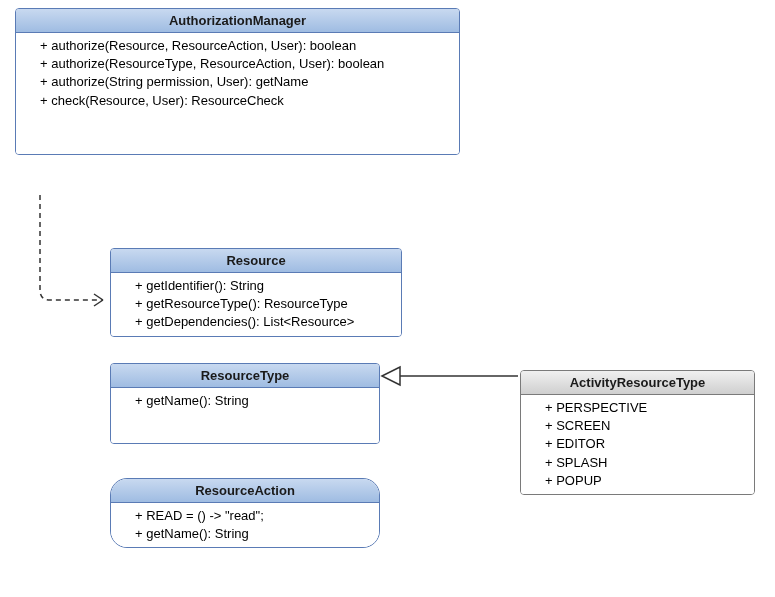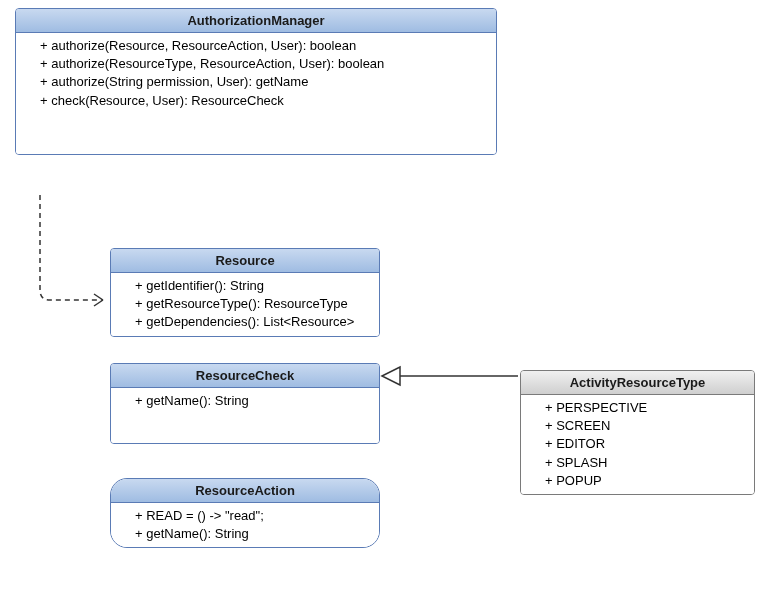--- a/index.html
+++ b/index.html
@@ -47,42 +47,42 @@
   svg.connectors {
     position: absolute;
     top: 0; left: 0;
     width: 775px; height: 597px;
     pointer-events: none;
   }
 </style>
 </head>
 <body>
 
-<div class="uml-class blue" style="left:15px; top:8px; width:482px;">
+<div class="uml-class blue" style="left:15px; top:8px; width:445px;">
   <div class="uml-header">AuthorizationManager</div>
   <div class="uml-body">
     <div class="member">+ authorize(Resource, ResourceAction, User): boolean</div>
     <div class="member">+ authorize(ResourceType, ResourceAction, User): boolean</div>
     <div class="member">+ authorize(String permission, User): getName</div>
     <div class="member">+ check(Resource, User): ResourceCheck</div>
     <div style="height:40px;"></div>
   </div>
 </div>
 
-<div class="uml-class blue" style="left:110px; top:248px; width:270px;">
+<div class="uml-class blue" style="left:110px; top:248px; width:292px;">
   <div class="uml-header">Resource</div>
   <div class="uml-body">
     <div class="member">+ getIdentifier(): String</div>
     <div class="member">+ getResourceType(): ResourceType</div>
     <div class="member">+ getDependencies(): List&lt;Resource&gt;</div>
   </div>
 </div>
 
 <div class="uml-class blue" style="left:110px; top:363px; width:270px;">
-  <div class="uml-header">ResourceCheck</div>
+  <div class="uml-header">ResourceType</div>
   <div class="uml-body" style="min-height:55px;">
     <div class="member">+ getName(): String</div>
   </div>
 </div>
 
 <div class="uml-class blue" style="left:110px; top:478px; width:270px;border-radius:17px;">
   <div class="uml-header">ResourceAction</div>
   <div class="uml-body">
     <div class="member">+ READ = () -&gt; "read";</div>
     <div class="member">+ getName(): String</div>

